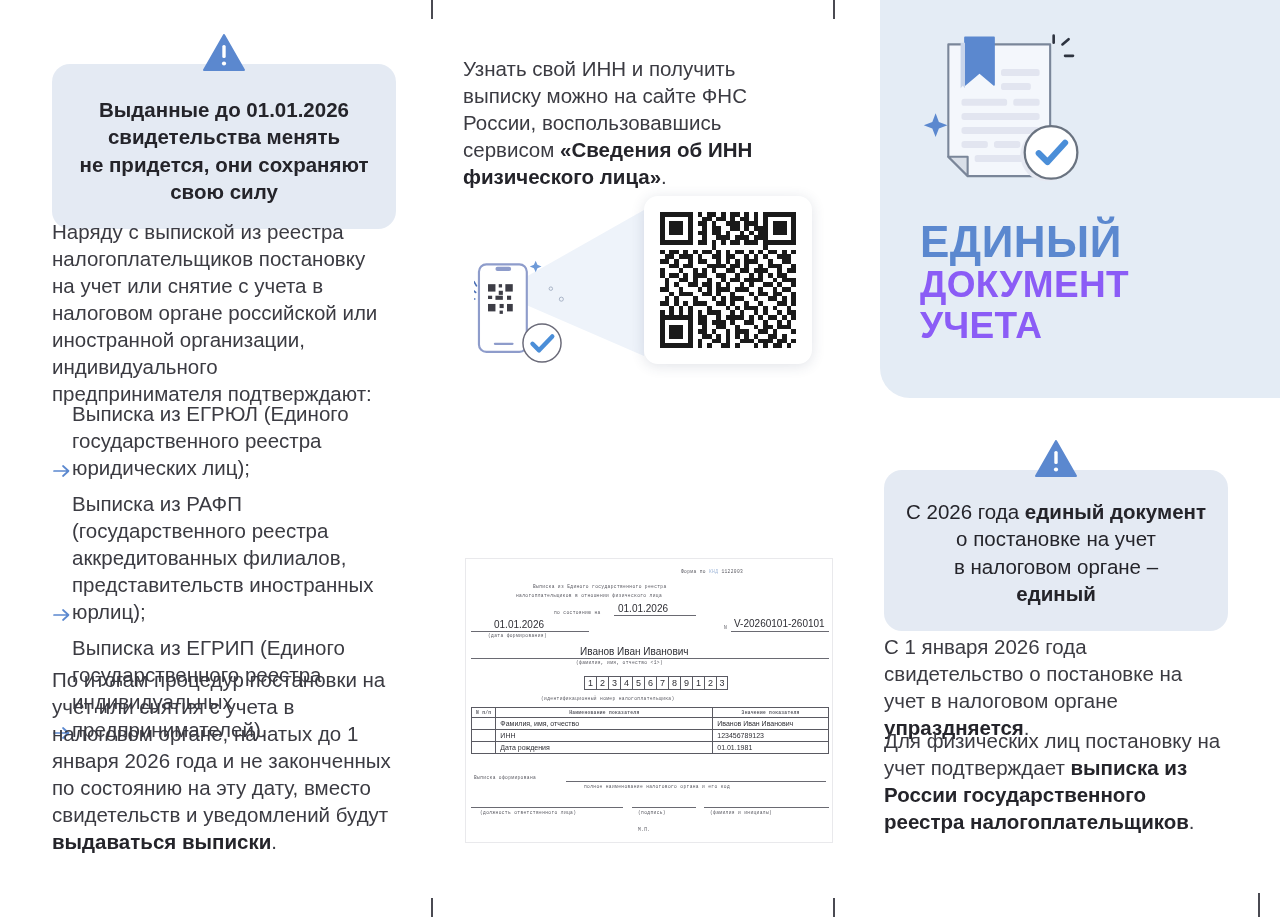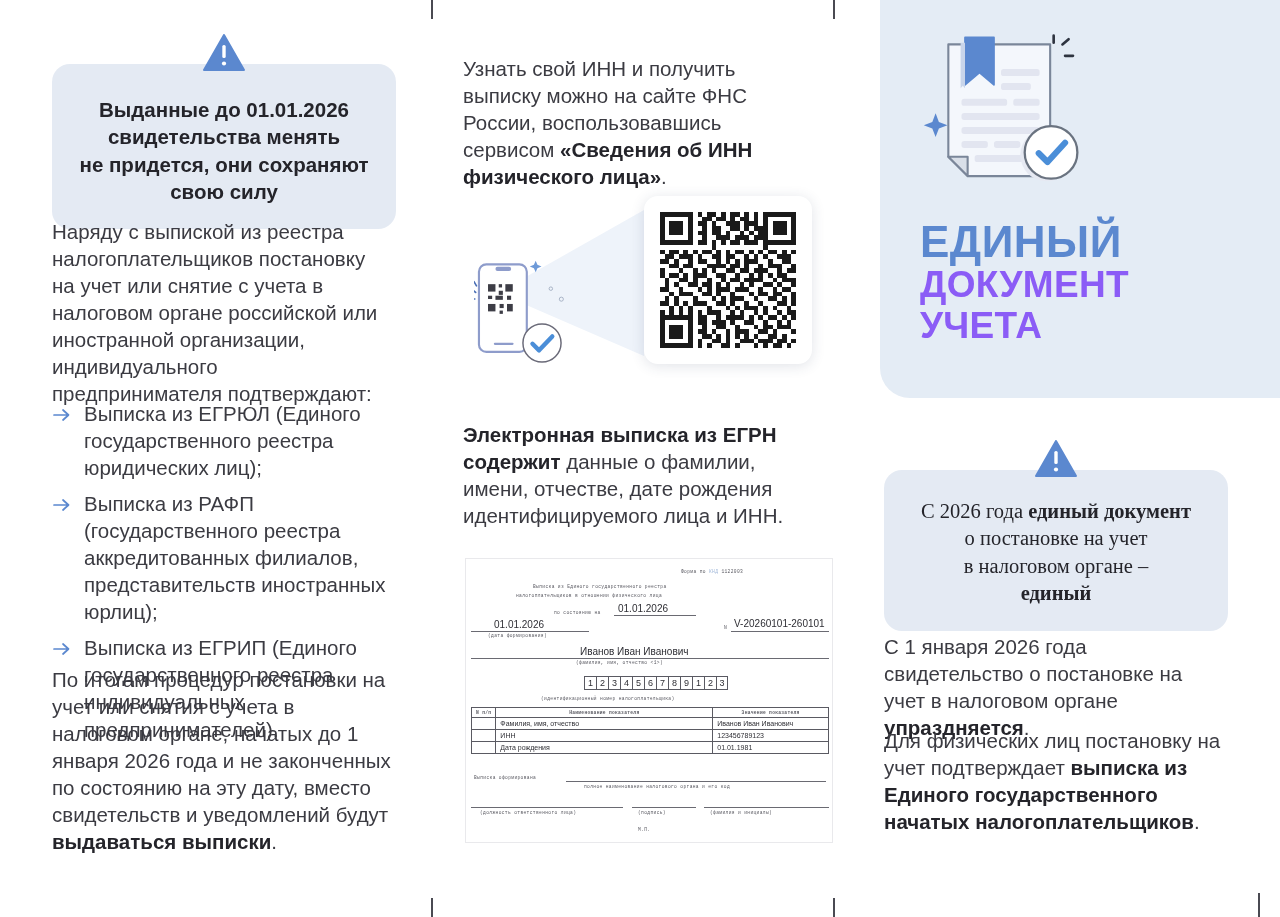--- a/index.html
+++ b/index.html
@@ -44,25 +44,26 @@
     color: #3b3b42;
     font-size: 20.5px;
     line-height: 1.32;
   }
   .body-text b { color: #24242a; }
 
   
   .arrow-list { list-style: none; }
   .arrow-item {
     display: flex;
-    gap: 12px;
+    gap: 0;
     margin-bottom: 9px;
     color: #3b3b42;
     font-size: 20.5px;
     line-height: 1.32;
+    align-items: flex-end;
   }
   .arrow-ico {
     flex: 0 0 auto;
     width: 20px; height: 20px;
     margin-top: 5px;
   }
 
   
   .hero {
     position: absolute;
@@ -476,23 +477,20 @@
               <rect x="16" y="28" width="1" height="1"></rect>
             <rect x="20" y="28" width="1" height="1"></rect>
               <rect x="22" y="28" width="1" height="1"></rect>
               <rect x="24" y="28" width="2" height="1"></rect>
             <rect x="27" y="28" width="1" height="1"></rect>
           </g>
         </svg>
       </div>
     </div>
 
-    <p class="body-text" style="position:absolute; left:31px; top:421px; width:325px;">
-      <b>Электронная выписка из ЕГРН содержит</b><span> данные о фамилии, имени, отчестве, дате рождения идентифицируемого лица и ИНН.</span>
-    </p>
   </div>
 
   <div class="form-doc">
 
     <div class="fd-row fd-tiny" style="left:215px; top:10px;">
       <span>Форма по</span>
       <span class="fd-knd">КНД</span>
       <span>1122003</span>
     </div>
 
@@ -608,38 +606,38 @@
         <path d="M18 150 L23 163 L36 168 L23 173 L18 186 L13 173 L0 168 L13 163 Z" fill="#5b88cf" transform="translate(2,-12) scale(0.75)"></path>
       </svg>
 
       <div class="hero-title">
         <div class="l1">ЕДИНЫЙ</div>
         <div class="l2">ДОКУМЕНТ</div>
         <div class="l3">УЧЕТА</div>
       </div>
     </div>
 
-    <div class="callout" style="position:absolute; left:20px; top:470px; width:344px; padding:28px 18px 24px;font-family:Liberation Serif, serif;">
+    <div class="callout" style="position:absolute; left:20px; top:470px; width:344px; padding:28px 18px 24px;">
       <svg class="warn-tri" viewBox="0 0 42 38">
         <path d="M21 1 L41 36 L1 36 Z" fill="#5b88cf" stroke="#5b88cf" stroke-width="2" stroke-linejoin="round"></path>
         <rect x="19.3" y="11" width="3.4" height="13" rx="1.6" fill="#fff"></rect>
         <circle cx="21" cy="29.5" r="2.1" fill="#fff"></circle>
       </svg>
       <div style="font-size:20.5px; line-height:1.33;">
         <div>
           <span style="font-weight:normal;">С 2026 года </span><span>единый документ</span>
         </div>
         <div style="font-weight:normal;">о постановке на учет</div>
         <div style="font-weight:normal;">в налоговом органе –</div>
         <div>единый</div>
       </div>
     </div>
 
     <p class="body-text" style="position:absolute; left:20px; top:633px; width:336px;">
       <span>С 1 января 2026 года свидетельство о постановке на учет в налоговом органе </span><b>упраздняется</b><span>.</span>
     </p>
 
     <p class="body-text" style="position:absolute; left:20px; top:727px; width:340px;">
-      <span>Для физических лиц постановку на учет подтверждает </span><b>выписка из Единого государственного начатых налогоплательщиков</b><span>.</span>
+      <span>Для физических лиц постановку на учет подтверждает </span><b>выписка из России государственного реестра налогоплательщиков</b><span>.</span>
     </p>
   </div>
 
 </div>
 
 </body></html>

